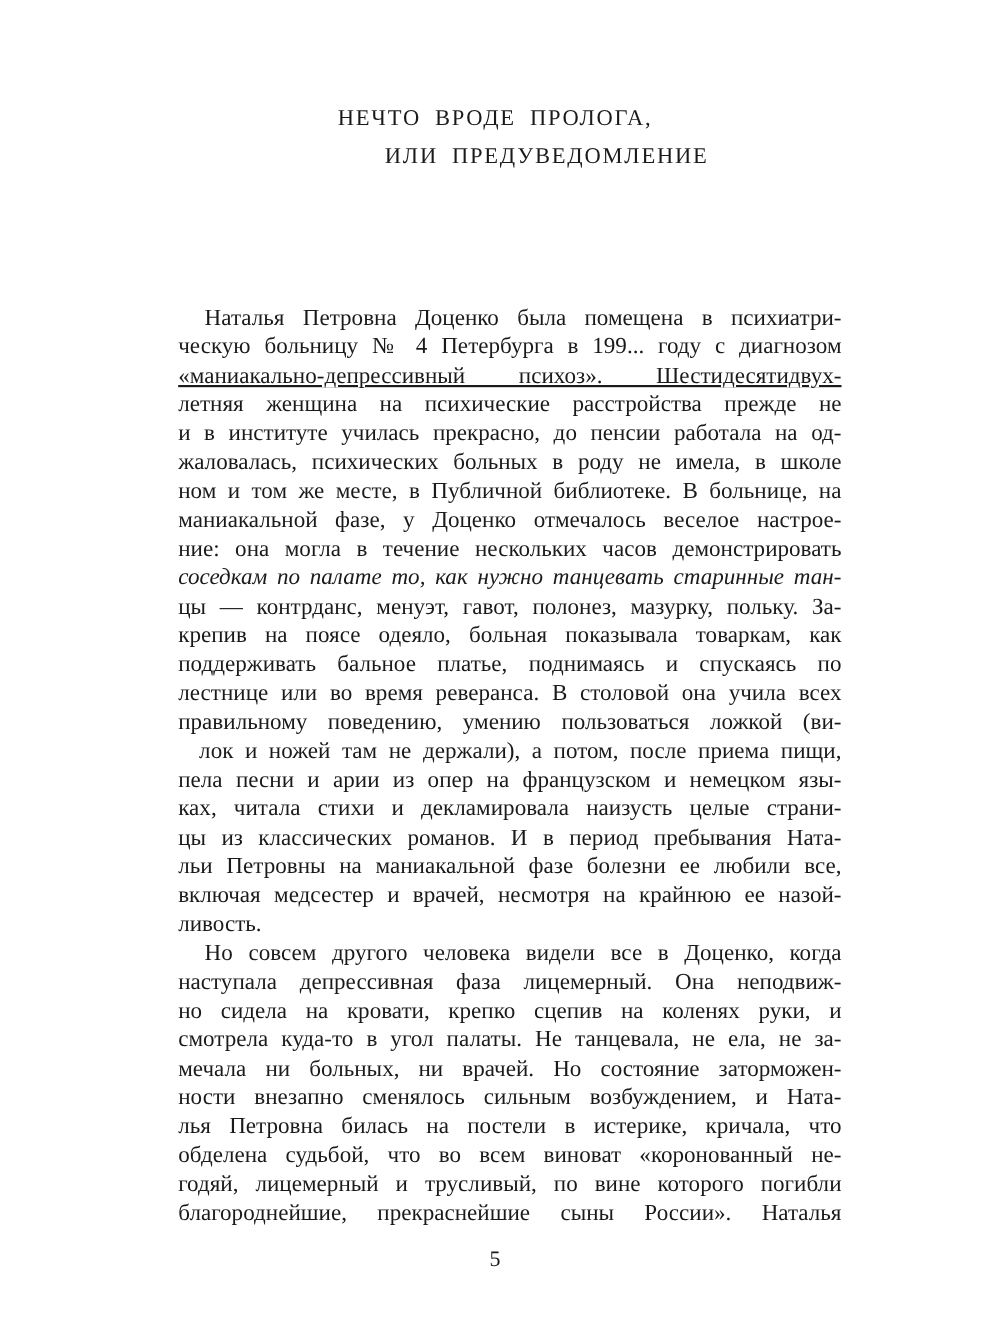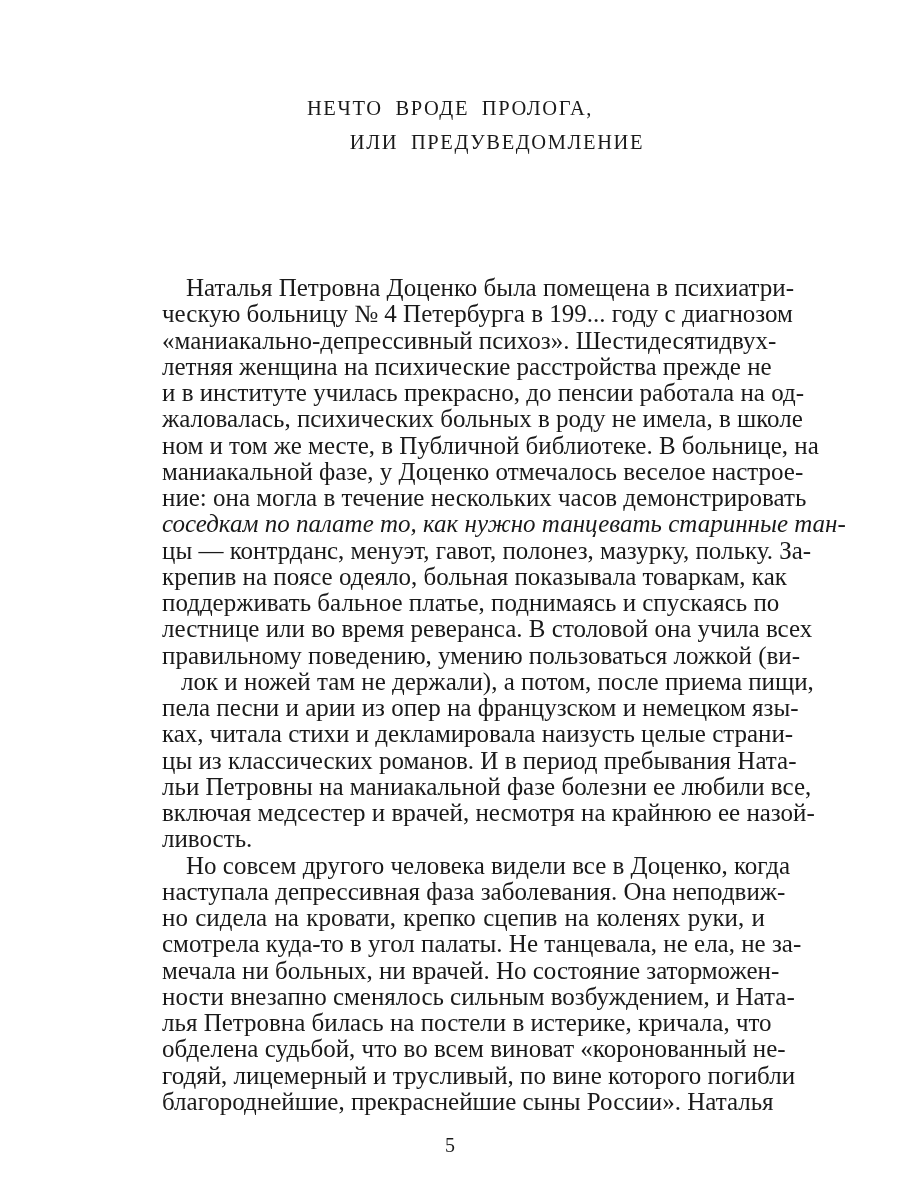--- a/index.html
+++ b/index.html
@@ -4,39 +4,39 @@
 <style>
   html, body { margin: 0; padding: 0; background: #ffffff; }
   body { width: 900px; height: 1200px; position: relative; overflow: hidden;
          font-family: "Liberation Serif", "DejaVu Serif", serif; color: #1a1a1a; }
   .title { position: absolute; left: 0; width: 900px; text-align: center;
            font-size: 20.5px; letter-spacing: 1.6px; word-spacing: 6px; line-height: 30px; }
   .title .t1 { top: 93px; }
   .title .t2 { top: 127px; padding-left: 47px; }
   .t-line { position: absolute; left: 0; width: 900px; text-align: center; }
   .body-text { position: absolute; left: 162px; top: 275px; width: 603px;
-               font-size: 25px; line-height: 26.25px; }
+               font-size: 21px; line-height: 26.25px; }
   .line { display: block; white-space: nowrap; text-align: justify; text-align-last: justify; height: 26.25px; }
   .line.indent { padding-left: 24px; }
   .line.last { text-align-last: left; }
   .page-number { position: absolute; left: 0; width: 900px; top: 1134px; text-align: center; font-size: 20px; }
 </style>
 </head>
 <body>
 
 <div class="title">
   <div class="t-line t1" style="top:93px">НЕЧТО  ВРОДЕ  ПРОЛОГА,</div>
   <div class="t-line t2" style="top:127px">ИЛИ  ПРЕДУВЕДОМЛЕНИЕ</div>
 </div>
 
 <div class="body-text" id="body-text">
     <div>
       <span class="line indent" style="display: block; width: auto;">Наталья Петровна Доценко была помещена в психиатри-</span>
       <span class="line" style="display: block; width: auto;">ческую больницу № 4 Петербурга в 199... году с диагнозом</span>
-      <span class="line" style="display: block; width: auto;">«маниакально-депрессивный психоз». Шестидесятидвух-</span>
+      <span class="line" style="display: block; width: auto; text-decoration: underline;">«маниакально-депрессивный психоз». Шестидесятидвух-</span>
       <span class="line" style="display: block; width: auto;">летняя женщина на психические расстройства прежде не</span>
       <span class="line" style="display: block; width: auto;">и в институте училась прекрасно, до пенсии работала на од-</span>
       <span class="line" style="display: block; width: auto;">жаловалась, психических больных в роду не имела, в школе</span>
       <span class="line" style="display: block; width: auto;">ном и том же месте, в Публичной библиотеке. В больнице, на</span>
       <span class="line" style="display: block; width: auto;">маниакальной фазе, у Доценко отмечалось веселое настрое-</span>
       <span class="line" style="display: block; width: auto;">ние: она могла в течение нескольких часов демонстрировать</span>
       <span class="line" style="display: block; width: auto; font-style: italic;">соседкам по палате то, как нужно танцевать старинные тан-</span>
       <span class="line" style="display: block; width: auto;">цы — контрданс, менуэт, гавот, полонез, мазурку, польку. За-</span>
       <span class="line" style="display: block; width: auto;">крепив на поясе одеяло, больная показывала товаркам, как</span>
       <span class="line" style="display: block; width: auto;">поддерживать бальное платье, поднимаясь и спускаясь по</span>
@@ -45,21 +45,21 @@
       <span class="line" style="display: block; width: auto; margin-left: 19px;">лок и ножей там не держали), а потом, после приема пищи,</span>
       <span class="line" style="display: block; width: auto; font-family: Liberation Serif, serif;">пела песни и арии из опер на французском и немецком язы-</span>
       <span class="line" style="display: block; width: auto;">ках, читала стихи и декламировала наизусть целые страни-</span>
       <span class="line" style="display: block; width: auto;">цы из классических романов. И в период пребывания Ната-</span>
       <span class="line" style="display: block; width: auto;">льи Петровны на маниакальной фазе болезни ее любили все,</span>
       <span class="line" style="display: block; width: auto;">включая медсестер и врачей, несмотря на крайнюю ее назой-</span>
       <span class="line last">ливость.</span>
     </div>
     <div>
       <span class="line indent" style="display: block; width: auto;">Но совсем другого человека видели все в Доценко, когда</span>
-      <span class="line" style="display: block; width: auto;">наступала депрессивная фаза заболевания. Она неподвиж-</span>
+      <span class="line" style="display: block; width: auto;">наступала депрессивная фаза лицемерный. Она неподвиж-</span>
       <span class="line" style="display: block; width: auto;">но сидела на кровати, крепко сцепив на коленях руки, и</span>
       <span class="line" style="display: block; width: auto;">смотрела куда-то в угол палаты. Не танцевала, не ела, не за-</span>
       <span class="line" style="display: block; width: auto;">мечала ни больных, ни врачей. Но состояние заторможен-</span>
       <span class="line" style="display: block; width: auto;">ности внезапно сменялось сильным возбуждением, и Ната-</span>
       <span class="line" style="display: block; width: auto;">лья Петровна билась на постели в истерике, кричала, что</span>
       <span class="line" style="display: block; width: auto;">обделена судьбой, что во всем виноват «коронованный не-</span>
       <span class="line" style="display: block; width: auto;">годяй, лицемерный и трусливый, по вине которого погибли</span>
       <span class="line" style="display: block; width: auto;">благороднейшие, прекраснейшие сыны России». Наталья</span>
     </div>
   </div>

